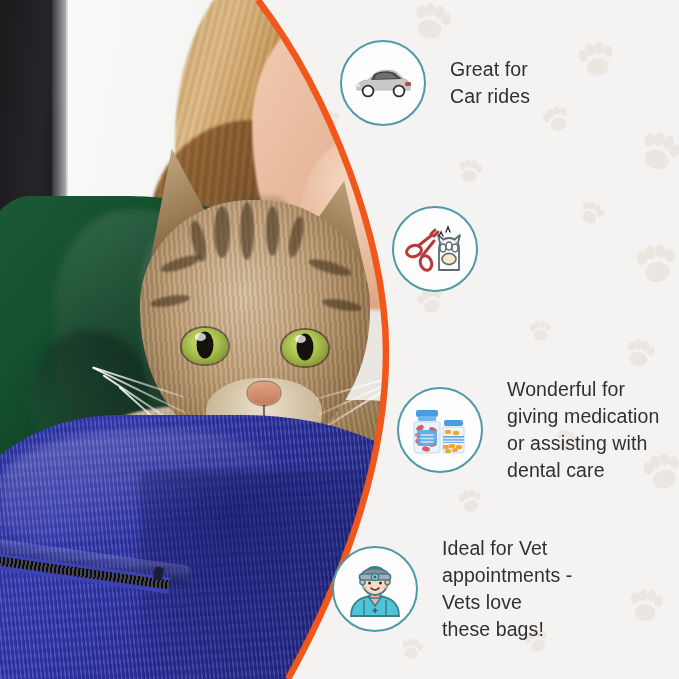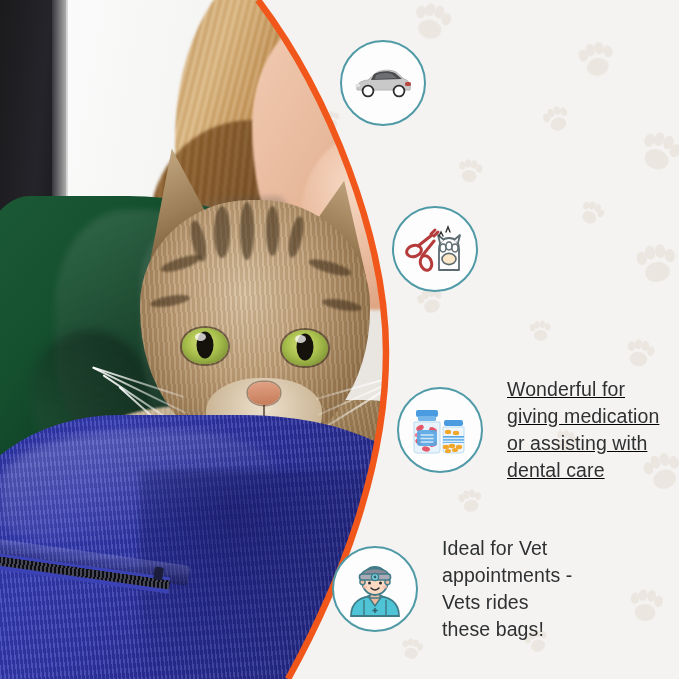--- a/index.html
+++ b/index.html
@@ -408,20 +408,22 @@
         <svg width="62" height="40" viewBox="0 0 62 40" xmlns="http://www.w3.org/2000/svg">
           <path d="M5 27 C4 20 9 18 16 17 L24 10 C28 7 38 6 44 9 L52 16 C58 18 59 22 58 27 Z" fill="#c9c9c9" stroke="#b4b4b4" stroke-width="1"></path>
           <path d="M22 11 C27 8 37 7 43 10 L50 16 L19 17 Z" fill="#4a4a4c"></path>
           <path d="M24 12 C28 10 35 9 40 11 L45 15 L23 16 Z" fill="#6e6f72"></path>
           <rect x="53" y="19" width="6" height="4" rx="1.6" fill="#b6483f"></rect>
           <rect x="3" y="21" width="5" height="3" rx="1.4" fill="#e4e4e2"></rect>
           <circle cx="16" cy="28" r="5.4" fill="#ffffff" stroke="#2e2e30" stroke-width="1.8"></circle>
           <circle cx="47" cy="28" r="5.4" fill="#ffffff" stroke="#2e2e30" stroke-width="1.8"></circle>
         </svg>
       </div>
+      <div class="f-text">Great for
+Car rides</div>
     </div>
 
     <div class="feature" style="left:392px; top:206px;">
       <div class="badge">
         <svg width="60" height="52" viewBox="0 0 60 52" xmlns="http://www.w3.org/2000/svg">
           <g fill="none" stroke="#b53b3b" stroke-width="3" stroke-linecap="round">
             <ellipse cx="9" cy="28" rx="7.5" ry="5.5" transform="rotate(-18 9 28)"></ellipse>
             <ellipse cx="21" cy="40" rx="5.5" ry="7.5" transform="rotate(-18 21 40)"></ellipse>
             <path d="M13 23 L27 12"></path>
             <path d="M17 33 L29 18"></path>
@@ -439,21 +441,21 @@
           </g>
           <ellipse cx="44" cy="36" rx="7" ry="5.6" fill="#fbe6c8" stroke="#5c6b70" stroke-width="1.6"></ellipse>
           <g fill="none" stroke="#2f3032" stroke-width="1.4" stroke-linecap="round">
             <path d="M41 9 L43 4 L45 9"></path>
             <path d="M34 13 L36 9 L38 13"></path>
           </g>
         </svg>
       </div>
     </div>
 
-    <div class="feature" style="left:397px; top:376px;text-decoration:underline;">
+    <div class="feature" style="left:397px; top:376px;">
       <div class="badge">
         <svg width="62" height="56" viewBox="0 0 62 56" xmlns="http://www.w3.org/2000/svg">
 
           <rect x="7" y="8" width="22" height="7" rx="2" fill="#4a9be0"></rect>
           <rect x="9" y="14" width="18" height="5" rx="1.5" fill="#74b6ea"></rect>
           <path d="M5 20 h26 v28 a3 3 0 0 1 -3 3 H8 a3 3 0 0 1 -3 -3 Z" fill="#e8f3fb" stroke="#bcdcf0" stroke-width="1"></path>
           <g>
             <ellipse cx="11" cy="26" rx="4" ry="2.6" fill="#e4596a" transform="rotate(-30 11 26)"></ellipse>
             <ellipse cx="24" cy="28" rx="4" ry="2.6" fill="#e4596a" transform="rotate(25 24 28)"></ellipse>
             <ellipse cx="10" cy="40" rx="4" ry="2.6" fill="#e4596a" transform="rotate(40 10 40)"></ellipse>
@@ -514,18 +516,18 @@
 
           <circle cx="23.5" cy="23" r="1.5" fill="#2f3032"></circle>
           <circle cx="34.5" cy="23" r="1.5" fill="#2f3032"></circle>
           <path d="M25 28 C27 30.5 31 30.5 33 28" fill="none" stroke="#2f3032" stroke-width="1.5" stroke-linecap="round"></path>
           <ellipse cx="19" cy="27" rx="2.4" ry="1.6" fill="#f7b9a8" opacity=".8"></ellipse>
           <ellipse cx="39" cy="27" rx="2.4" ry="1.6" fill="#f7b9a8" opacity=".8"></ellipse>
         </svg>
       </div>
       <div class="f-text">Ideal for Vet
 appointments -
-Vets rides
+Vets love
 these bags!</div>
     </div>
 
   </div>
 </div>
 
 </body></html>

